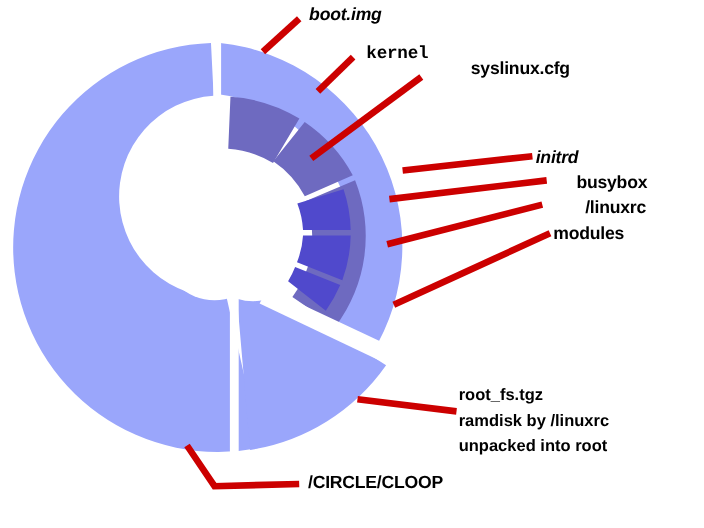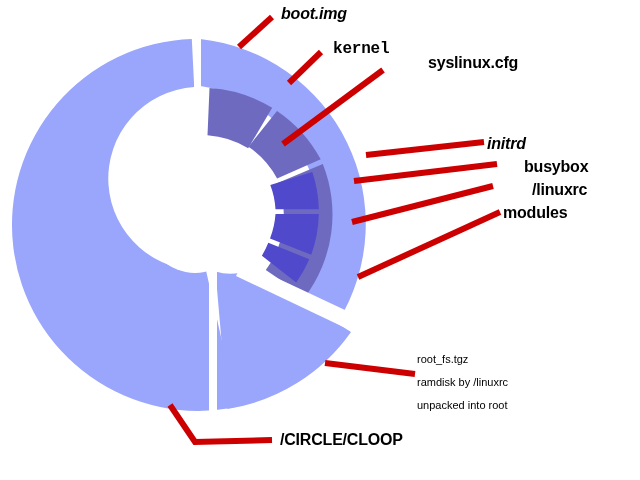--- a/index.html
+++ b/index.html
@@ -31,22 +31,22 @@
     white-space: nowrap;
     line-height: 20px;
     letter-spacing: -0.2px;
   }
   .lbl-reg {
     font-weight: normal;
   }
   .multiline {
     position: absolute;
     font-family: "Liberation Sans", sans-serif;
-    font-size: 11px;
-    font-weight: normal;
+    font-size: 15px;
+    font-weight: bold;
     color: #000000;
     white-space: nowrap;
     line-height: 23px;
   }
   .multiline div { display: block; }
 </style>
 </head>
 <body>
 
 <div id="page">

